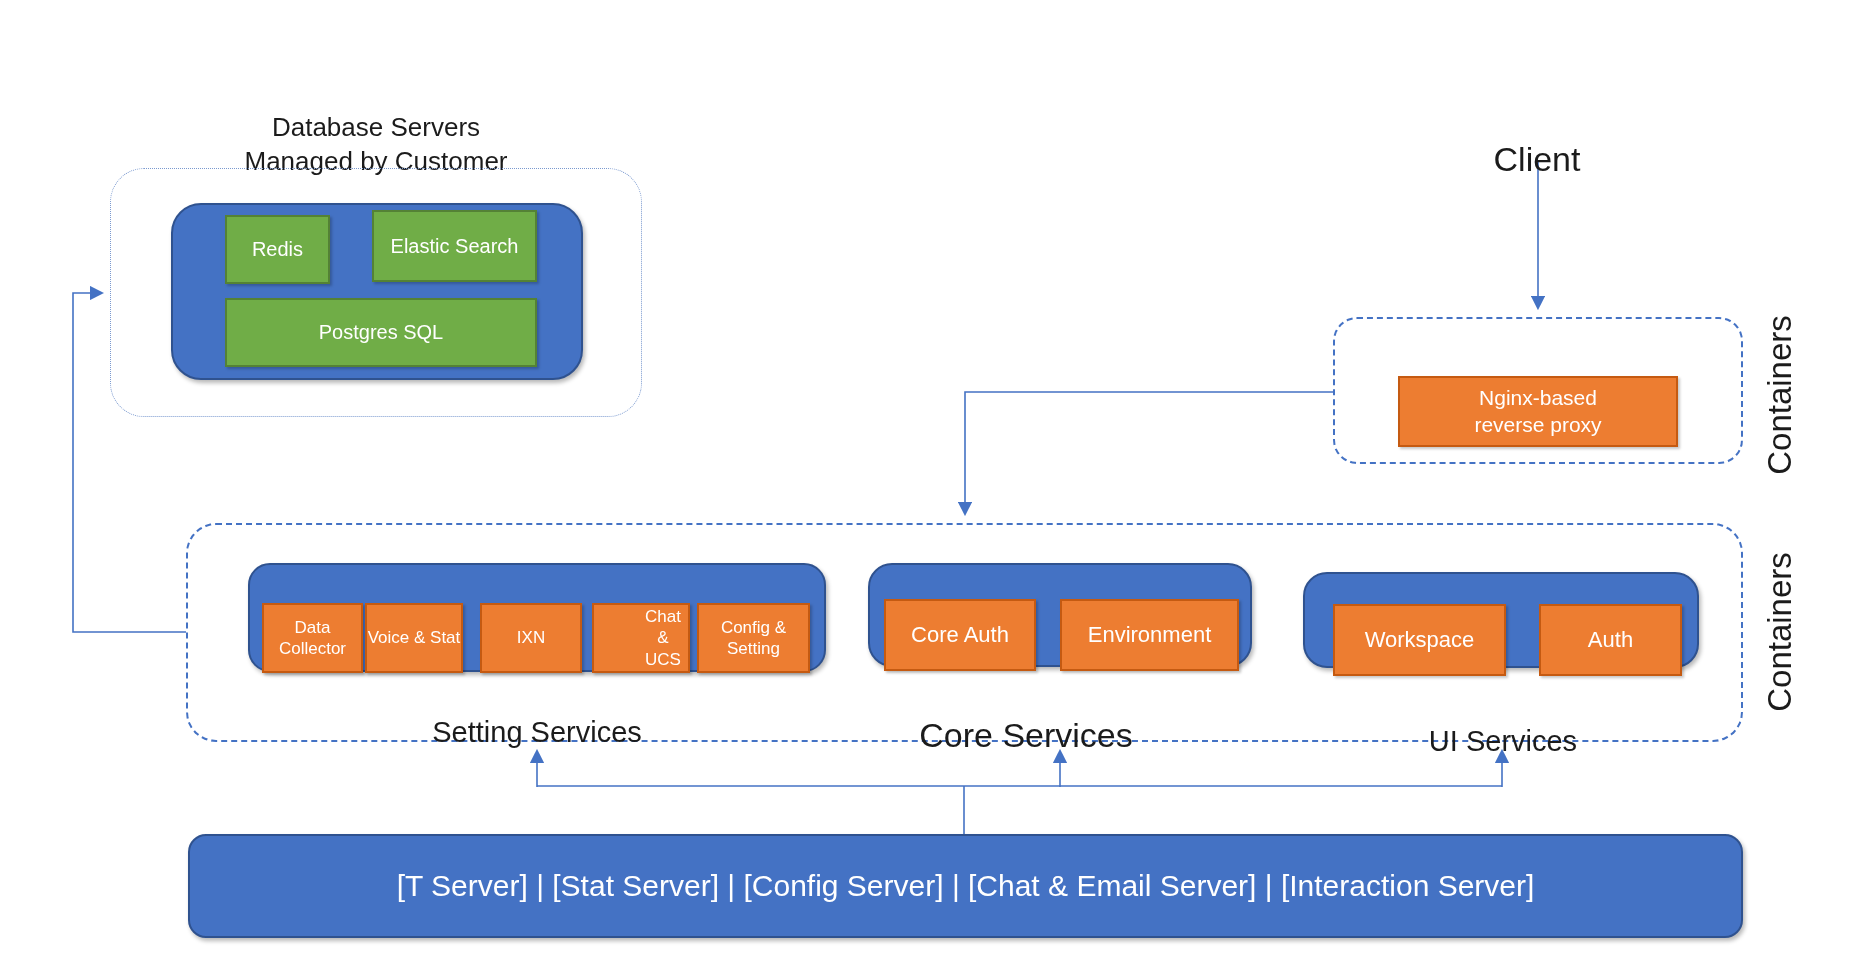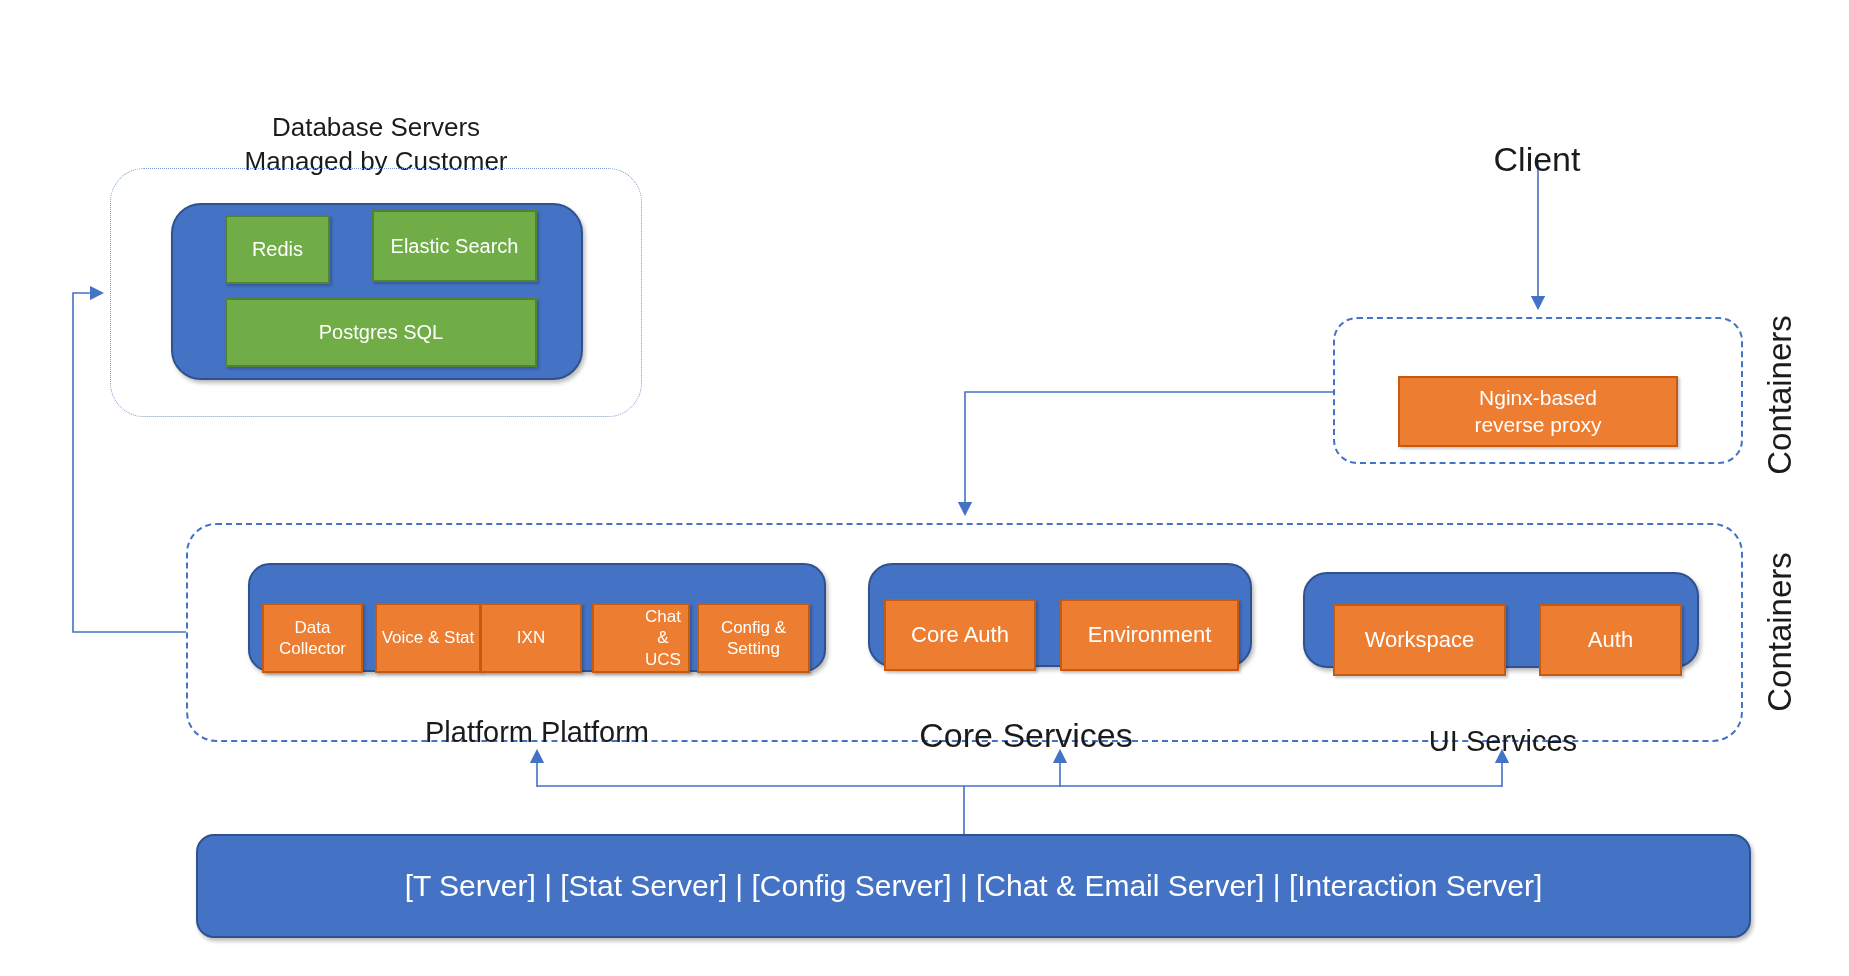--- a/index.html
+++ b/index.html
@@ -50,38 +50,38 @@
   
   #client-label{left:1437px;top:112px;width:200px;font-size:34px;}
   #proxy-dashed{left:1333px;top:317px;width:410px;height:147px;border-radius:24px;}
   #box-nginx{left:1398px;top:356px;width:280px;height:71px;font-size:21px;}
   #vlabel-proxy{left:1660px;top:373px;}
   
   #services-dashed{left:186px;top:523px;width:1557px;height:219px;border-radius:30px;}
   #vlabel-services{left:1660px;top:610px;}
   #platform-blue{left:248px;top:563px;width:578px;height:109px;border-radius:22px;}
   #box-dc{left:262px;top:583px;width:101px;height:70px;font-size:17px;}
-  #box-vs{left:375px;top:583px;width:106px;height:70px;font-size:17px;text-align:right;}
+  #box-vs{left:365px;top:583px;width:98px;height:70px;font-size:17px;text-align:right;}
   #box-ixn{left:480px;top:583px;width:102px;height:70px;font-size:17px;}
   #box-cu{left:592px;top:583px;width:98px;height:70px;font-size:17px;padding-left:44px;}
   #box-cs{left:697px;top:583px;width:113px;height:70px;font-size:17px;}
   #platform-label{left:337px;top:688px;width:400px;font-size:29px;}
   #core-blue{left:868px;top:563px;width:384px;height:104px;border-radius:24px;}
   #box-coreauth{left:884px;top:579px;width:152px;height:72px;font-size:22px;}
   #box-env{left:1060px;top:579px;width:179px;height:72px;font-size:22px;}
   #core-label{left:876px;top:688px;width:300px;font-size:34px;}
   #ui-blue{left:1303px;top:572px;width:396px;height:96px;border-radius:24px;}
   #box-workspace{left:1333px;top:584px;width:173px;height:72px;font-size:22px;}
   #box-auth{left:1539px;top:584px;width:143px;height:72px;font-size:22px;}
   #ui-label{left:1353px;top:697px;width:300px;font-size:29px;}
   
   #bottom-bar{
     left:188px;top:834px;width:1555px;height:104px;border-radius:18px;
     display:flex;align-items:center;justify-content:center;
-    color:#fff;font-size:30px;white-space:nowrap;margin-left:8px;
+    color:#fff;font-size:30px;white-space:nowrap;
   }
   
   #connector-layer{left:0;top:0;width:1849px;height:976px;pointer-events:none;}
 </style>
 </head>
 <body>
 
 <div id="canvas">
 
   <svg id="connector-layer" class="abs" viewBox="0 0 1849 976" xmlns="http://www.w3.org/2000/svg">
@@ -122,21 +122,21 @@
 
   <div id="services-dashed" class="abs dashed-group"></div>
   <div id="vlabel-services" class="vlabel">Containers</div>
 
   <div id="platform-blue" class="abs blue-round"></div>
   <div id="box-dc" class="abs orange-box">Data Collector</div>
   <div id="box-vs" class="abs orange-box">Voice &amp; Stat</div>
   <div id="box-ixn" class="abs orange-box">IXN</div>
   <div id="box-cu" class="abs orange-box">Chat &amp; UCS</div>
   <div id="box-cs" class="abs orange-box">Config &amp; Setting</div>
-  <div id="platform-label" class="abs diagram-label">Platform Platform</div>
+  <div id="platform-label" class="abs diagram-label">Setting Services</div>
 
   <div id="core-blue" class="abs blue-round"></div>
   <div id="box-coreauth" class="abs orange-box">Core Auth</div>
   <div id="box-env" class="abs orange-box">Environment</div>
   <div id="core-label" class="abs diagram-label">Core Services</div>
 
   <div id="ui-blue" class="abs blue-round"></div>
   <div id="box-workspace" class="abs orange-box">Workspace</div>
   <div id="box-auth" class="abs orange-box">Auth</div>
   <div id="ui-label" class="abs diagram-label">UI Services</div>

